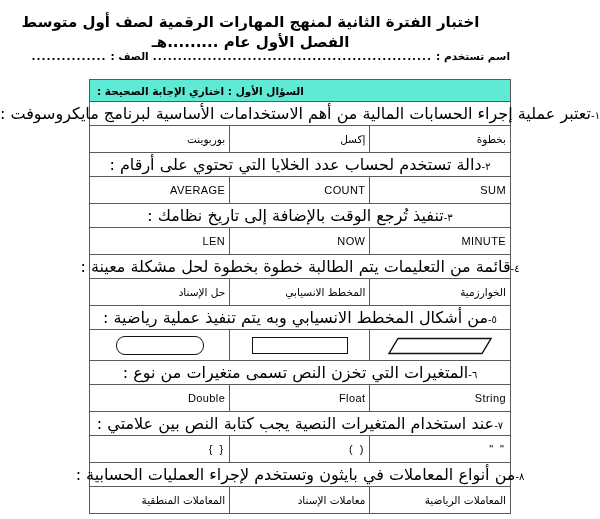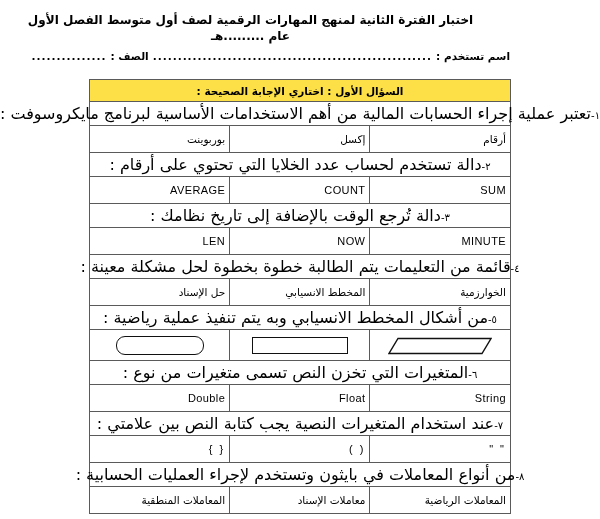--- a/index.html
+++ b/index.html
@@ -22,21 +22,21 @@
     inset: 0;
   }
 
   
   .doc-title {
     position: absolute;
     top: 12px;
     left: 0;
     width: 501px;
     text-align: center;
-    font-size: 12px;
+    font-size: 15px;
     font-weight: bold;
     letter-spacing: 0px;
     line-height: 1.35;
     direction: rtl;
     padding: 0 16px;
     box-sizing: border-box;
   }
 
   
   .student-line {
@@ -69,23 +69,23 @@
     direction: rtl;
     table-layout: fixed;
   }
   .exam-table td {
     border: 1px solid #5a5a5a;
     padding: 0;
     vertical-align: middle;
   }
 
   .section-header-row td {
-    background: #fde047;
+    background: #5eead4;
     height: 21px;
-    text-align: center;
+    text-align: left;
     padding: 0 7px;
     font-size: 10.5px;
     font-weight: bold;
     white-space: nowrap;
   }
 
   .question-row td {
     height: 23px;
     text-align: center;
     padding: 0 6px;
@@ -183,42 +183,42 @@
         </tr>
         <tr class="question-row">
           <td colspan="3">
             <div class="q-inner">
               <span class="q-num">١-</span>
               <span class="q-text">تعتبر عملية إجراء الحسابات المالية من أهم الاستخدامات الأساسية لبرنامج مايكروسوفت :</span>
             </div>
           </td>
         </tr>
         <tr class="options-row">
-          <td>أرقام</td>
+          <td>بخطوة</td>
           <td>إكسل</td>
           <td>بوربوينت</td>
         </tr>
         <tr class="question-row">
           <td colspan="3">
             <div class="q-inner">
               <span class="q-num">٢-</span>
               <span class="q-text">دالة تستخدم لحساب عدد الخلايا التي تحتوي على أرقام :</span>
             </div>
           </td>
         </tr>
         <tr class="options-row">
           <td class="opt-latin">SUM</td>
           <td class="opt-latin">COUNT</td>
           <td class="opt-latin">AVERAGE</td>
         </tr>
         <tr class="question-row">
           <td colspan="3">
             <div class="q-inner">
               <span class="q-num">٣-</span>
-              <span class="q-text">دالة تُرجع الوقت بالإضافة إلى تاريخ نظامك :</span>
+              <span class="q-text">تنفيذ تُرجع الوقت بالإضافة إلى تاريخ نظامك :</span>
             </div>
           </td>
         </tr>
         <tr class="options-row">
           <td class="opt-latin">MINUTE</td>
           <td class="opt-latin">NOW</td>
           <td class="opt-latin">LEN</td>
         </tr>
         <tr class="question-row">
           <td colspan="3">

